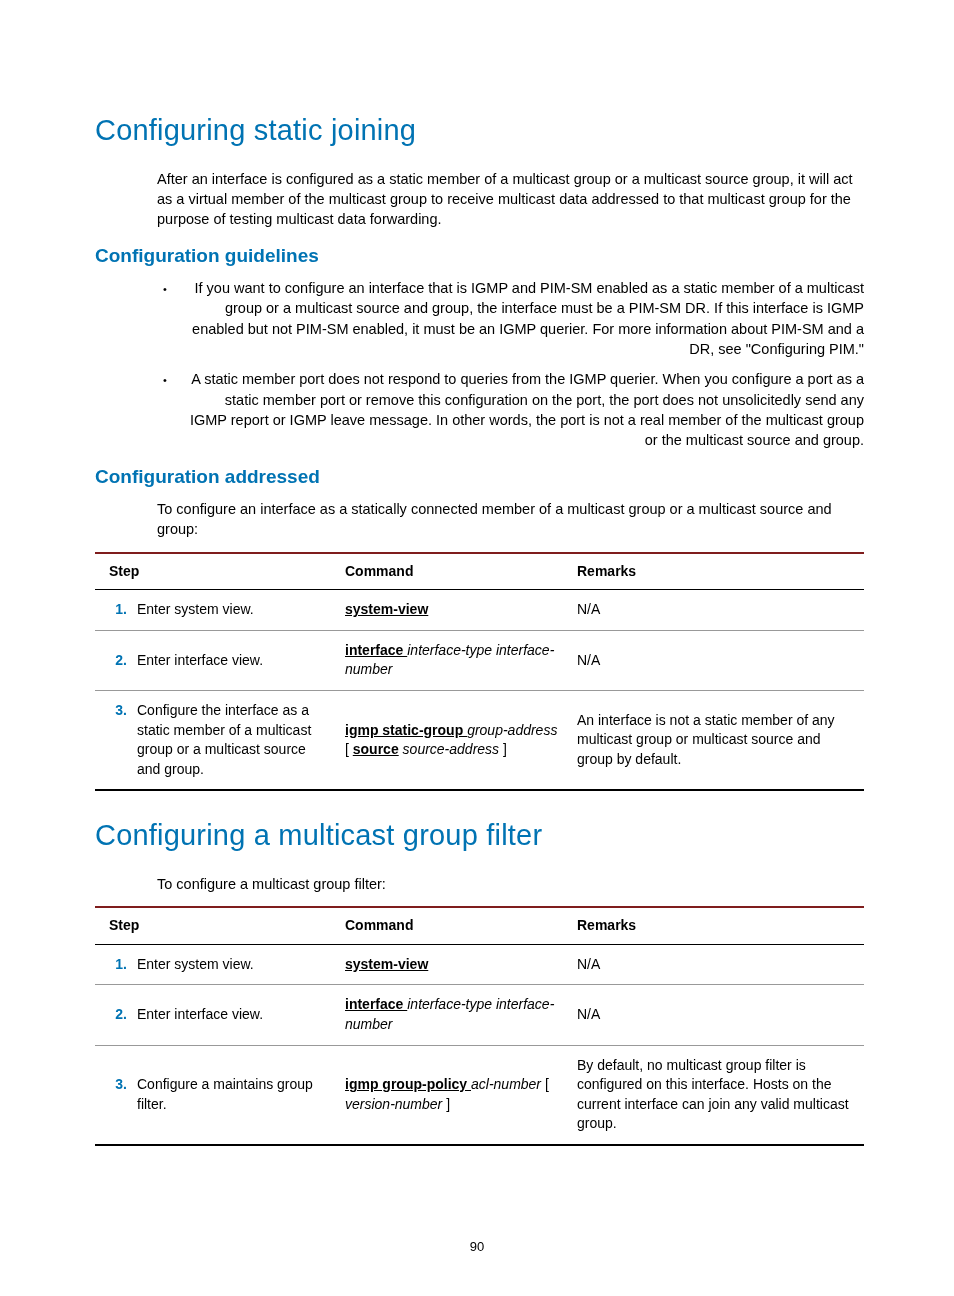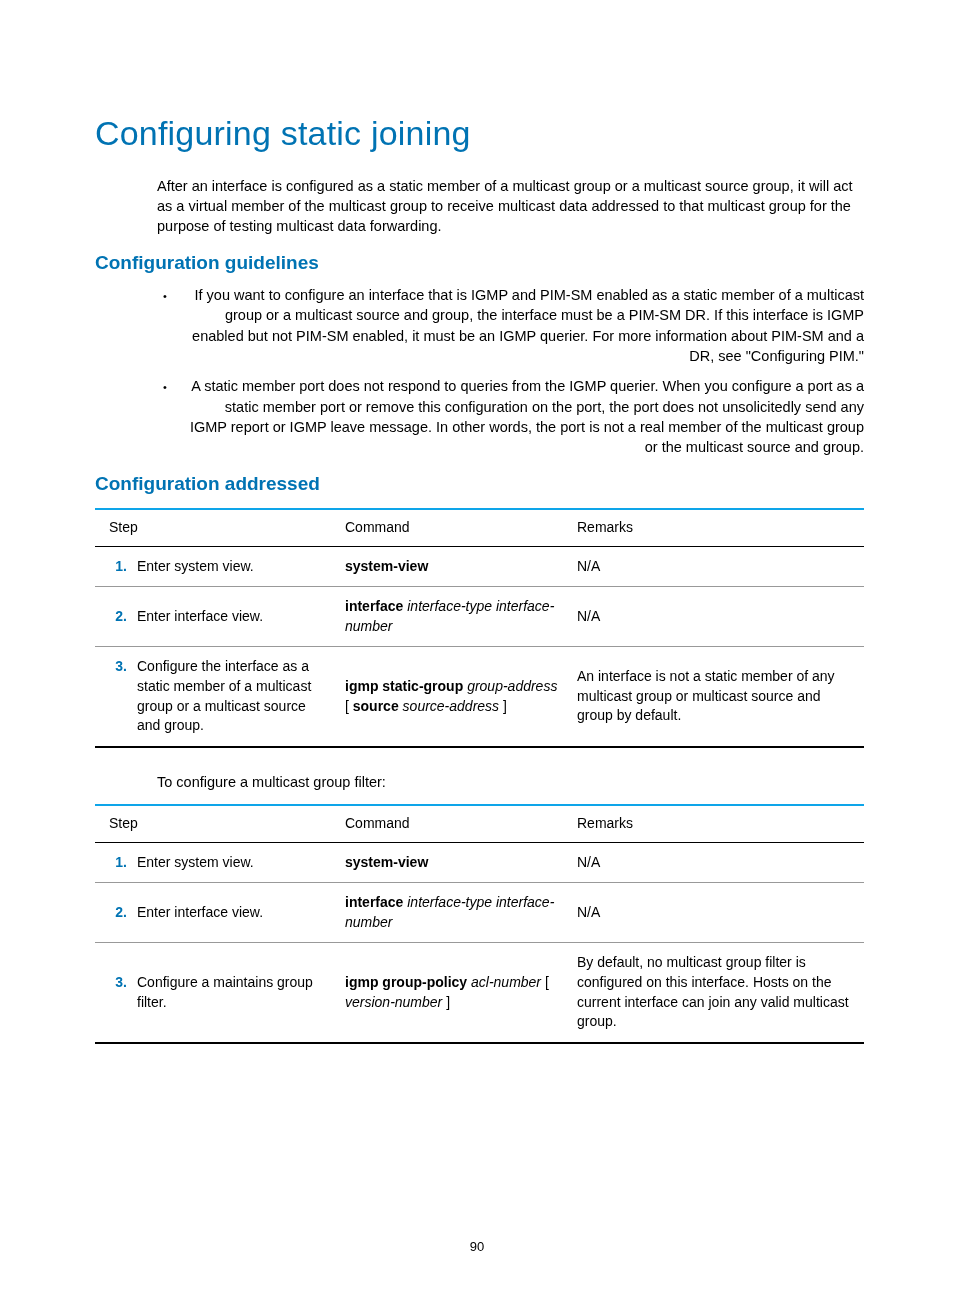--- a/index.html
+++ b/index.html
@@ -13,21 +13,21 @@
     background: #fff;
   }
   .page {
     width: 954px;
     height: 1296px;
     box-sizing: border-box;
     padding: 110px 90px 40px 95px;
     position: relative;
   }
   h1 {
-    font-size: 34px;
+    font-size: 29px;
     font-weight: 400;
     color: #0073b3;
     margin: 0 0 18px 0;
     letter-spacing: 0.2px;
   }
   h2.sub {
     font-size: 19px;
     font-weight: 700;
     color: #0073b3;
     margin: 14px 0 8px 0;
@@ -56,22 +56,22 @@
     color: #000;
   }
   table.steps {
     width: 100%;
     border-collapse: collapse;
     margin: 10px 0 24px 0;
     font-size: 14px;
   }
   table.steps thead th {
     text-align: left;
-    font-weight: 400;
-    border-top: 2px solid #0ea5e9;
+    font-weight: 700;
+    border-top: 2px solid #7f1d1d;
     border-bottom: 1.5px solid #000;
     padding: 8px 6px 8px 6px;
   }
   table.steps thead th:first-child { padding-left: 14px; }
   table.steps tbody td {
     border-bottom: 1px solid #999;
     padding: 10px 6px;
     vertical-align: middle;
   }
   table.steps tbody tr:last-child td {
@@ -79,21 +79,21 @@
   }
   .stepnum {
     color: #0073b3;
     font-weight: 700;
     display: inline-block;
     width: 26px;
     text-align: right;
     padding-right: 10px;
   }
   .stepdesc { display: inline-block; vertical-align: top; white-space: normal; width: calc(100% - 40px); }
-  .cmd-b { font-weight: 700; }
+  .cmd-b { font-weight: 700; text-decoration: underline; }
   .cmd-i { font-style: italic; }
   .pagenum {
     position: absolute;
     bottom: 40px;
     left: 0;
     width: 100%;
     text-align: center;
     font-size: 13px;
     margin-top: 28px;
   }
@@ -109,20 +109,21 @@
   <h1>Configuring static joining</h1>
   <p class="body">After an interface is configured as a static member of a multicast group or a multicast source group, it will act as a virtual member of the multicast group to receive multicast data addressed to that multicast group for the purpose of testing multicast data forwarding.</p>
 
   <h2 class="sub">Configuration guidelines</h2>
   <ul class="bullets">
     <li>If you want to configure an interface that is IGMP and PIM-SM enabled as a static member of a multicast group or a multicast source and group, the interface must be a PIM-SM DR. If this interface is IGMP enabled but not PIM-SM enabled, it must be an IGMP querier. For more information about PIM-SM and a DR, see "Configuring PIM."</li>
     <li>A static member port does not respond to queries from the IGMP querier. When you configure a port as a static member port or remove this configuration on the port, the port does not unsolicitedly send any IGMP report or IGMP leave message. In other words, the port is not a real member of the multicast group or the multicast source and group.</li>
   </ul>
 
   <h2 class="sub">Configuration addressed</h2>
+  <p class="body">To configure an interface as a statically connected member of a multicast group or a multicast source and group:</p>
 
   <table class="steps">
     <colgroup>
         <col class="c1">
         <col class="c2">
         <col class="c3">
       </colgroup>
     <thead>
       <tr>
         <th>Step</th>
@@ -142,20 +143,21 @@
           <td>N/A</td>
         </tr>
         <tr>
           <td><span class="stepnum">3.</span><span class="stepdesc">Configure the interface as a static member of a multicast group or a multicast source and group.</span></td>
           <td><span><span class="cmd-b">igmp static-group </span><span class="cmd-i">group-address</span> [ <span class="cmd-b">source</span> <span class="cmd-i">source-address</span> ]</span></td>
           <td>An interface is not a static member of any multicast group or multicast source and group by default.</td>
         </tr>
       </tbody>
   </table>
 
+  <h1>Configuring a multicast group filter</h1>
   <p class="body">To configure a multicast group filter:</p>
 
   <table class="steps">
     <colgroup>
         <col class="c1">
         <col class="c2">
         <col class="c3">
       </colgroup>
     <thead>
       <tr>

